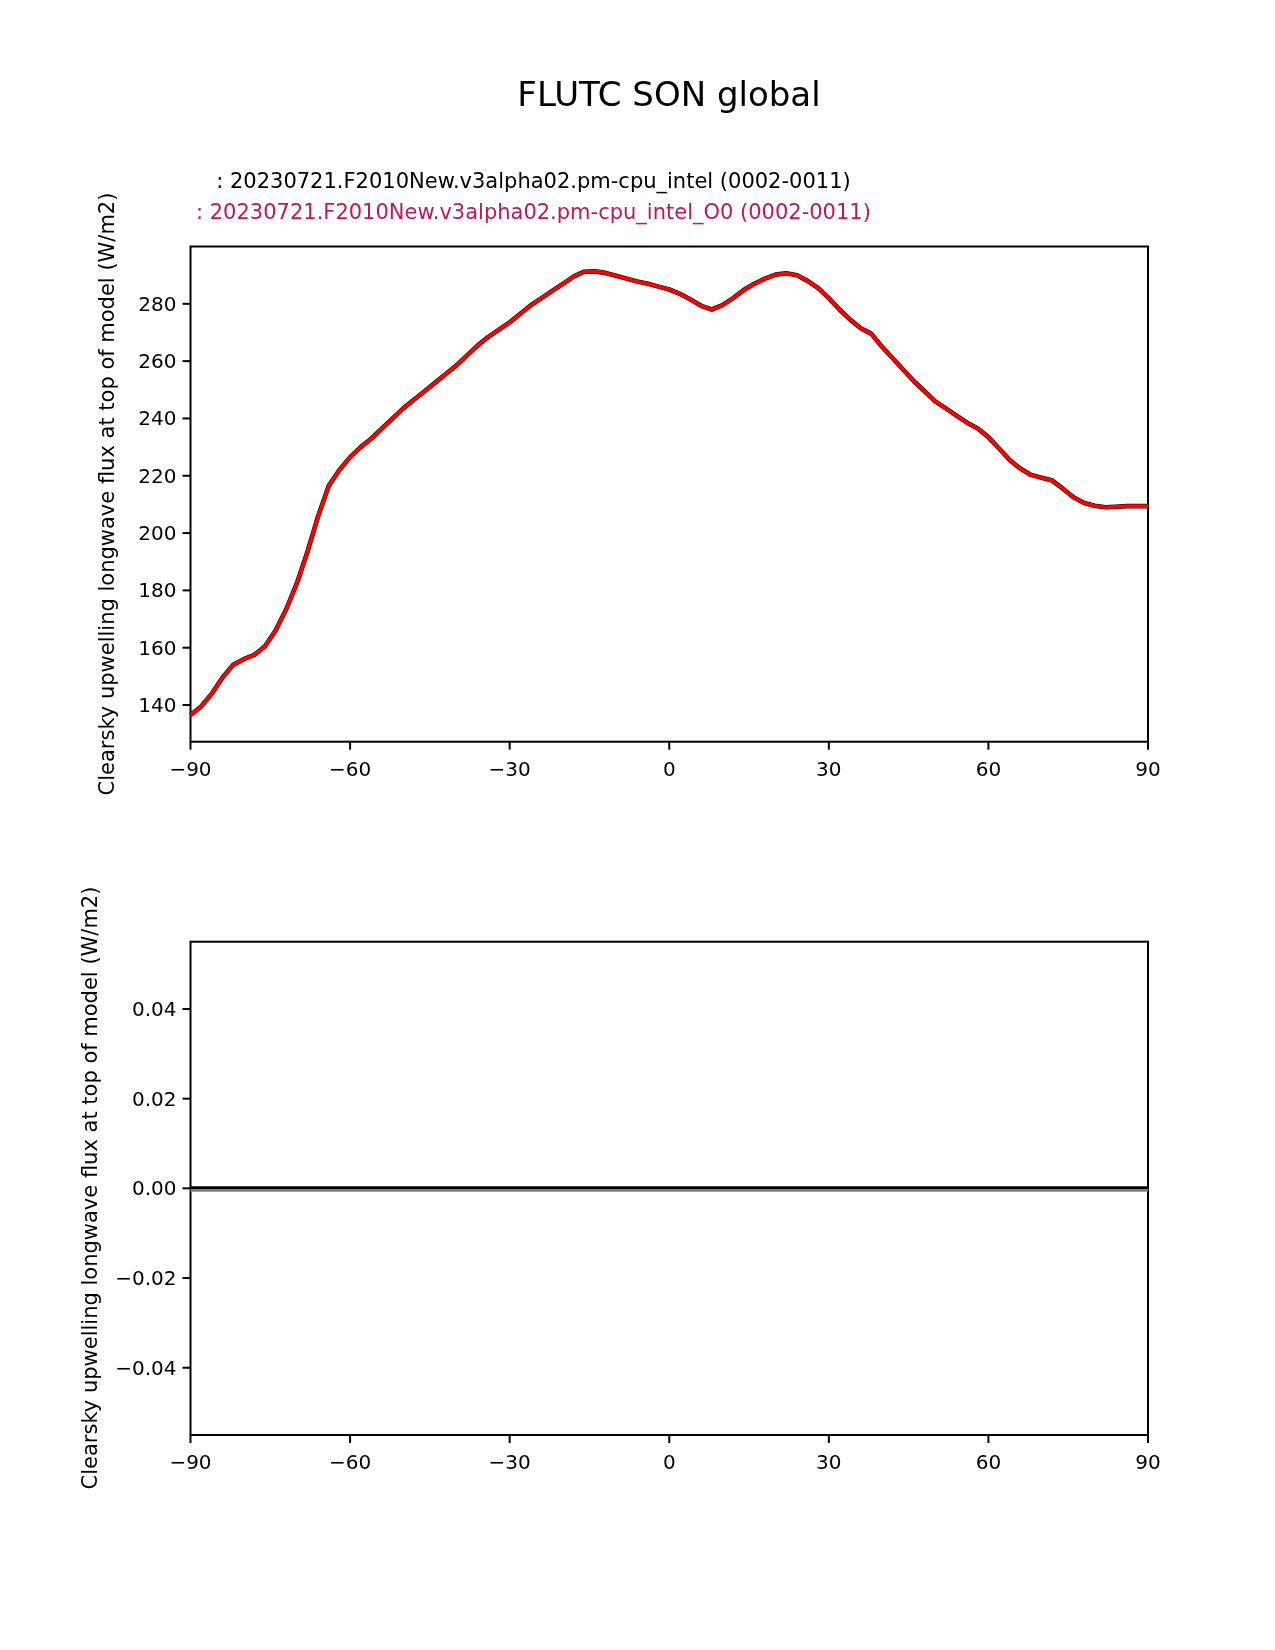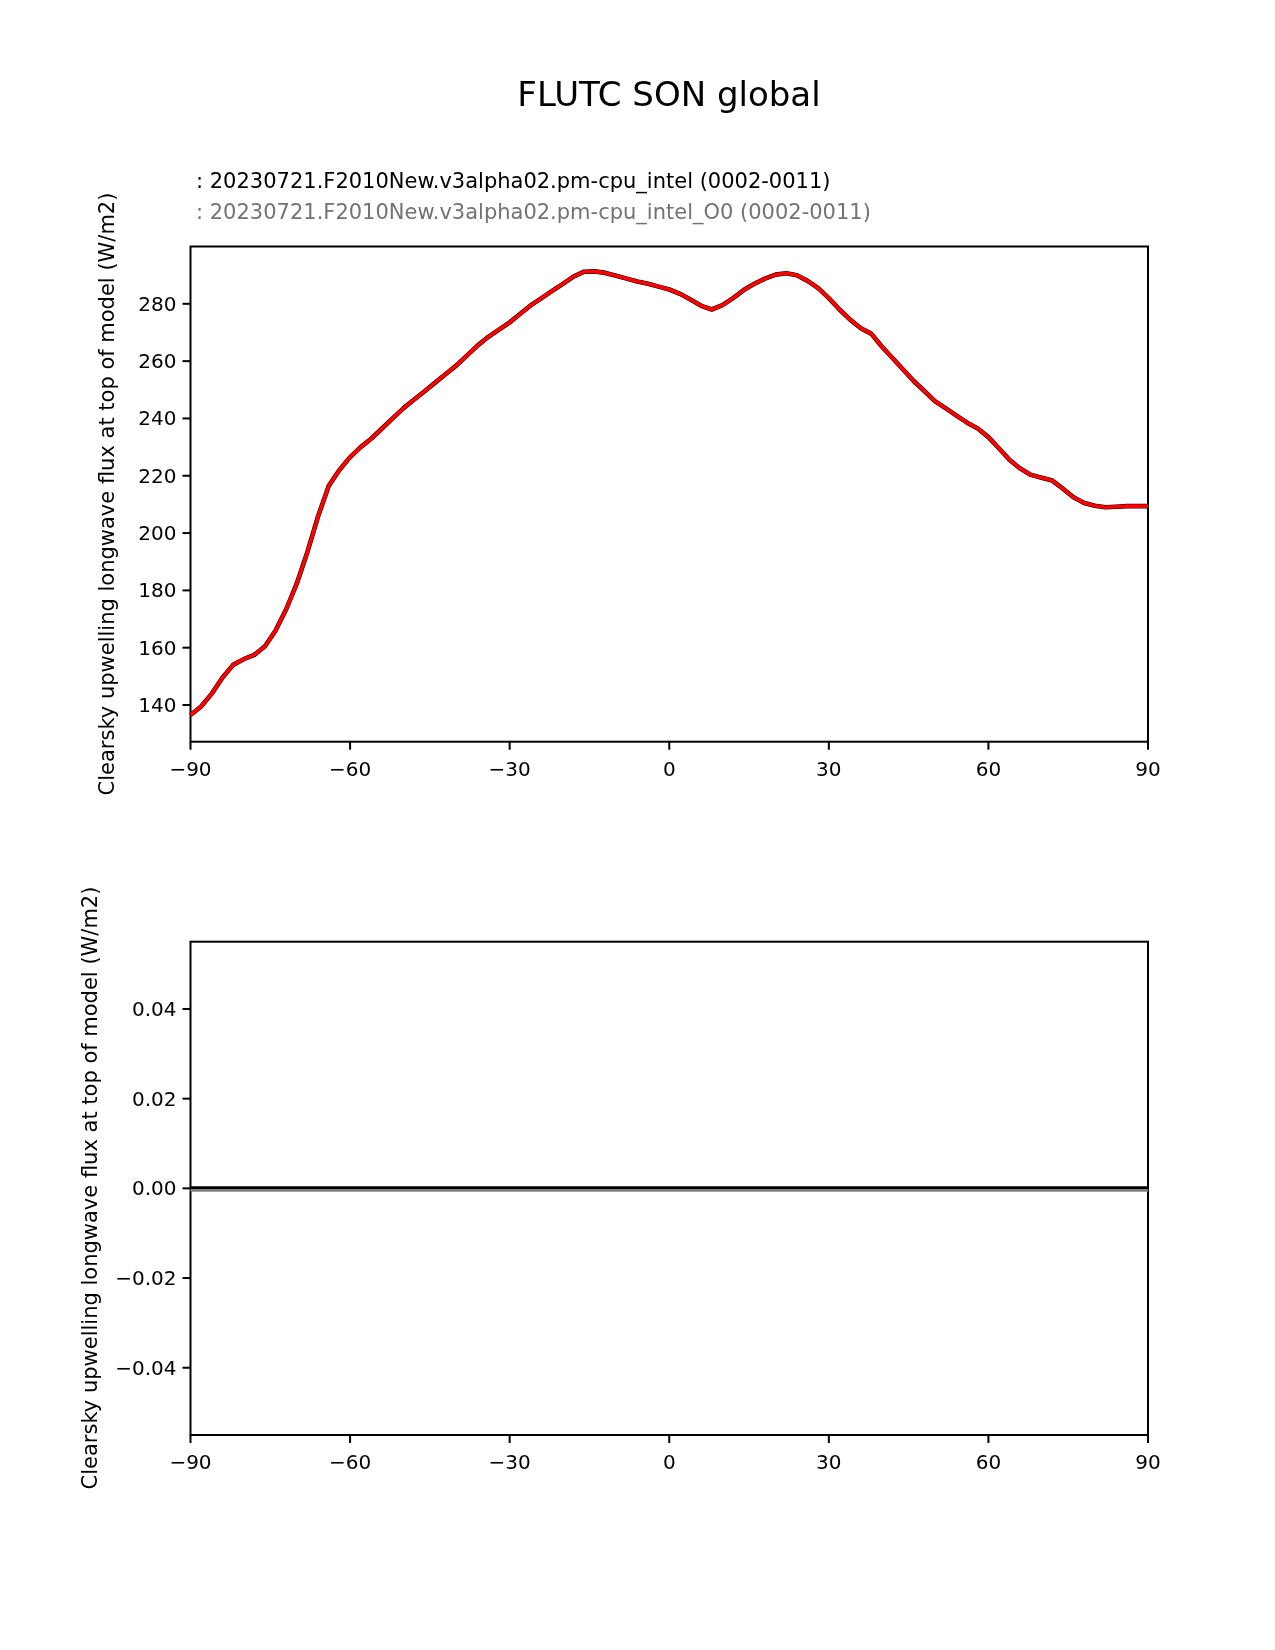--- a/index.html
+++ b/index.html
@@ -15,22 +15,22 @@
   svg text{font-family:"DejaVu Sans","Liberation Sans",sans-serif;}
 </style>
 </head>
 <body>
 
 <div class="figure">
 
   <div class="fig-title">FLUTC SON global</div>
 
   <div class="legend">
-    <div style="color: rgb(0, 0, 0);">: 20230721.F2010New.v3alpha02.pm-cpu_intel (0002-0011)</div>
-    <div style="color: #737373;">: 20230721.F2010New.v3alpha02.pm-cpu_intel_O0 (0002-0011)</div>
+    <div style="color: rgb(0, 0, 0); text-align: center;">: 20230721.F2010New.v3alpha02.pm-cpu_intel (0002-0011)</div>
+    <div style="color: #be185d;">: 20230721.F2010New.v3alpha02.pm-cpu_intel_O0 (0002-0011)</div>
   </div>
 
   <div class="ylab" style="left:107px;top:494px;">Clearsky upwelling longwave flux at top of model (W/m2)</div>
 
 
   <div class="ylab" style="left:90px;top:1188px;">Clearsky upwelling longwave flux at top of model (W/m2)</div>
 
   <svg id="plot-svg" width="1275" height="1650" viewBox="0 0 1275 1650">
       <rect x="190.5" y="246.5" width="957.5" height="495.20000000000005" fill="none" stroke="#000" stroke-width="2"></rect>
       <line x1="190.5" y1="741.7" x2="190.5" y2="749.7" stroke="#000" stroke-width="2"></line>

